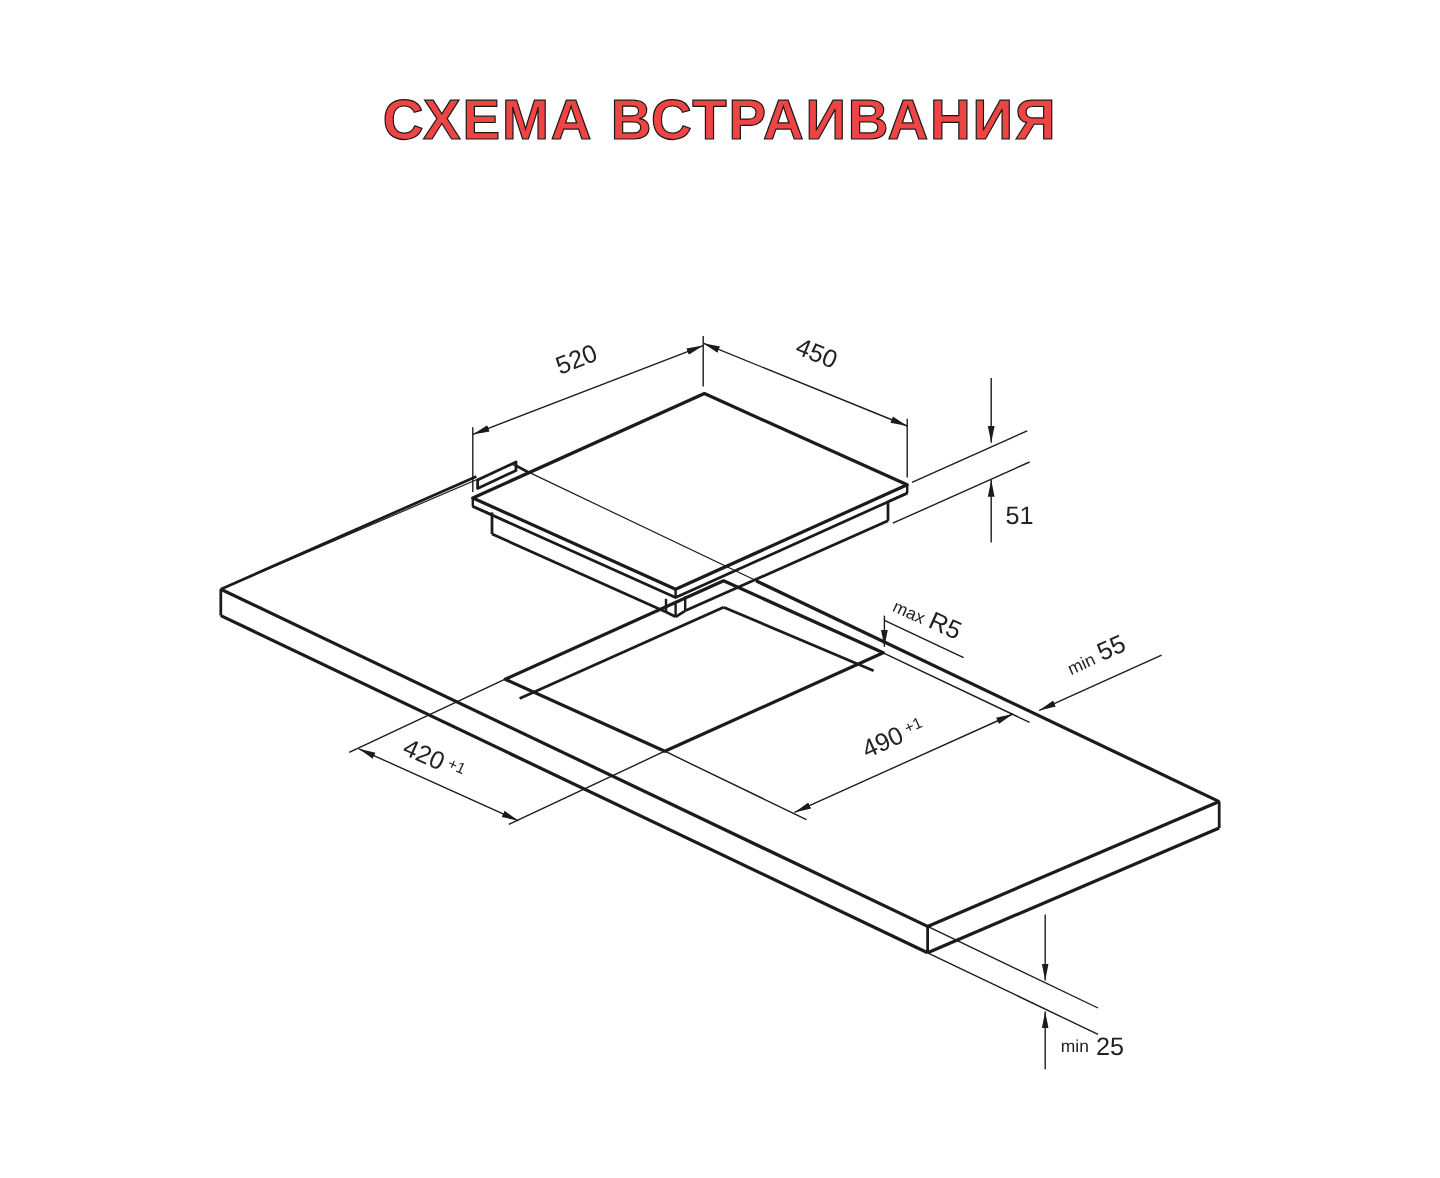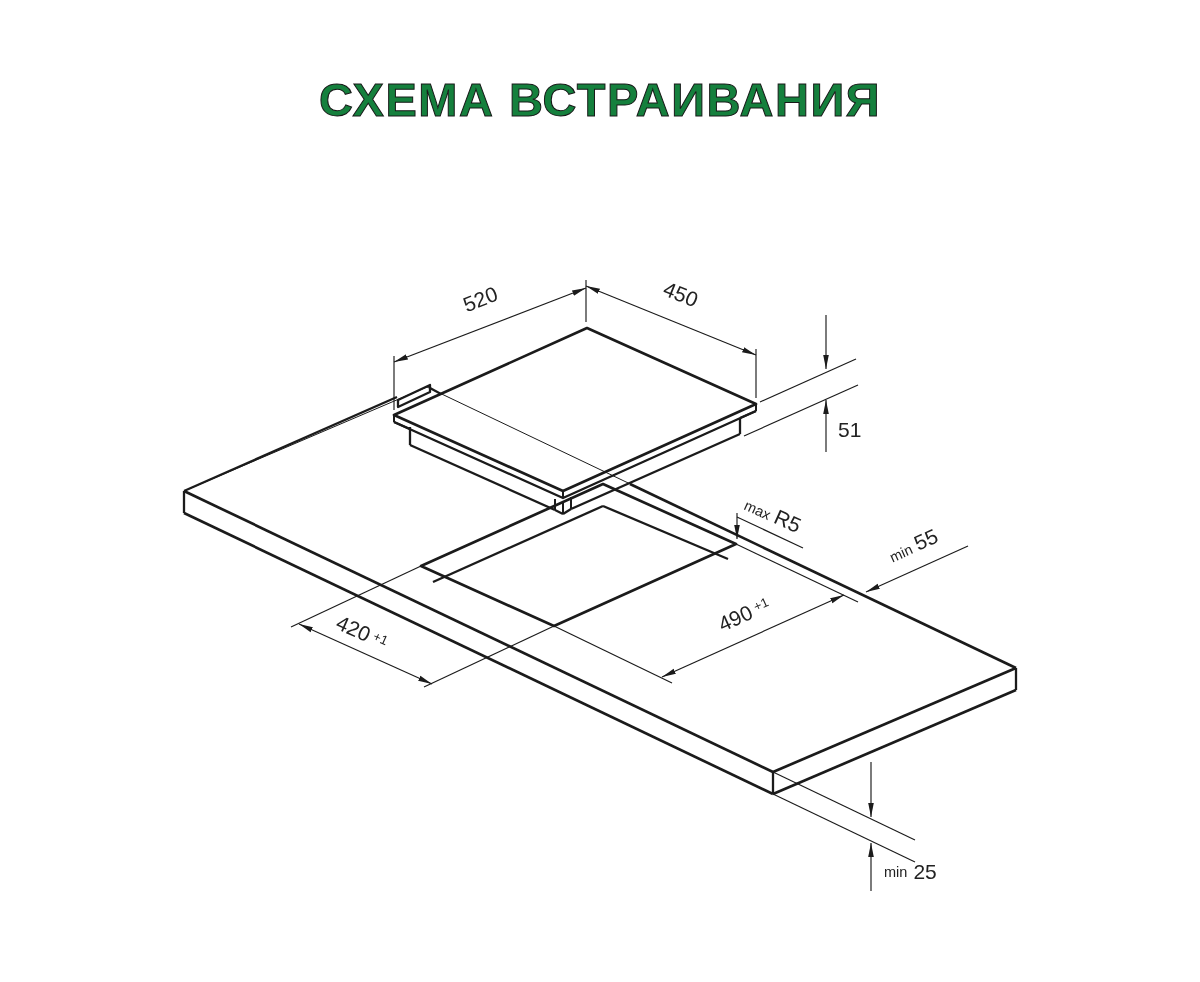--- a/index.html
+++ b/index.html
@@ -19,21 +19,21 @@
     position: absolute;
     top: 72px;
     left: 0;
     width: 100%;
     margin: 0;
     text-align: center;
     font-family: "Liberation Sans", sans-serif;
     font-weight: 800;
     font-size: 47px;
     letter-spacing: 1.5px;
-    color: #15803d;
+    color: #ef4444;
     -webkit-text-stroke: 1px #171717;
   }
   svg.scheme {
     position: absolute;
     top: 0;
     left: 0;
   }
   svg.scheme path, svg.scheme line, svg.scheme polyline {
     stroke: #1b1b1b;
     fill: none;

